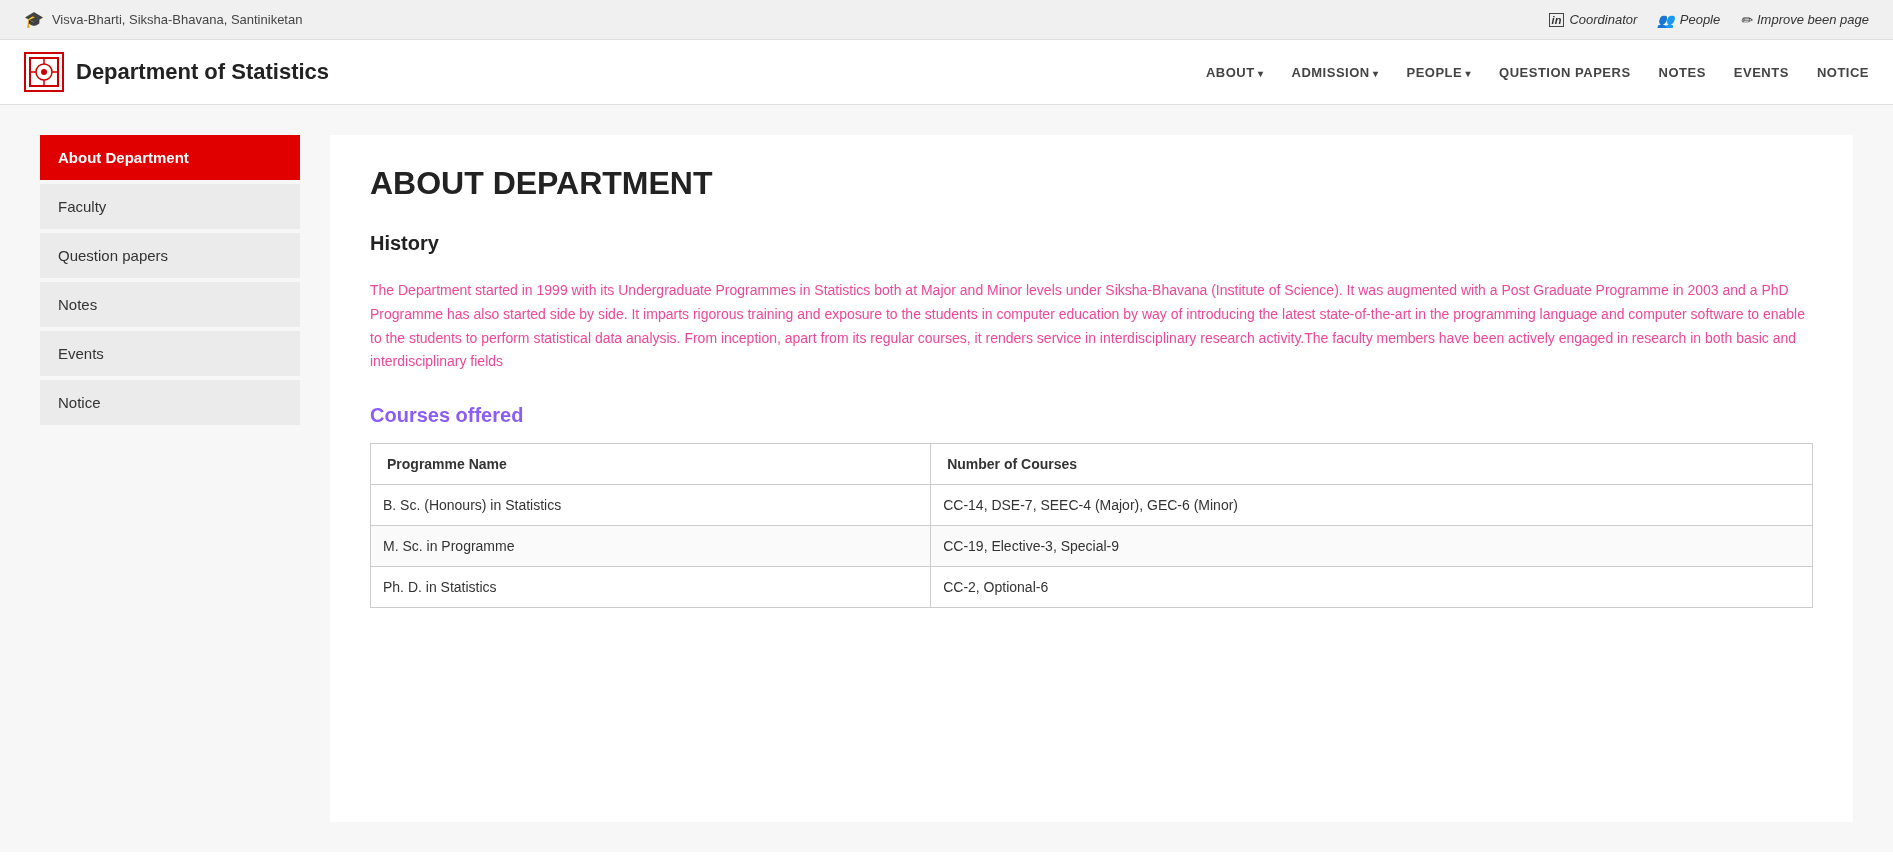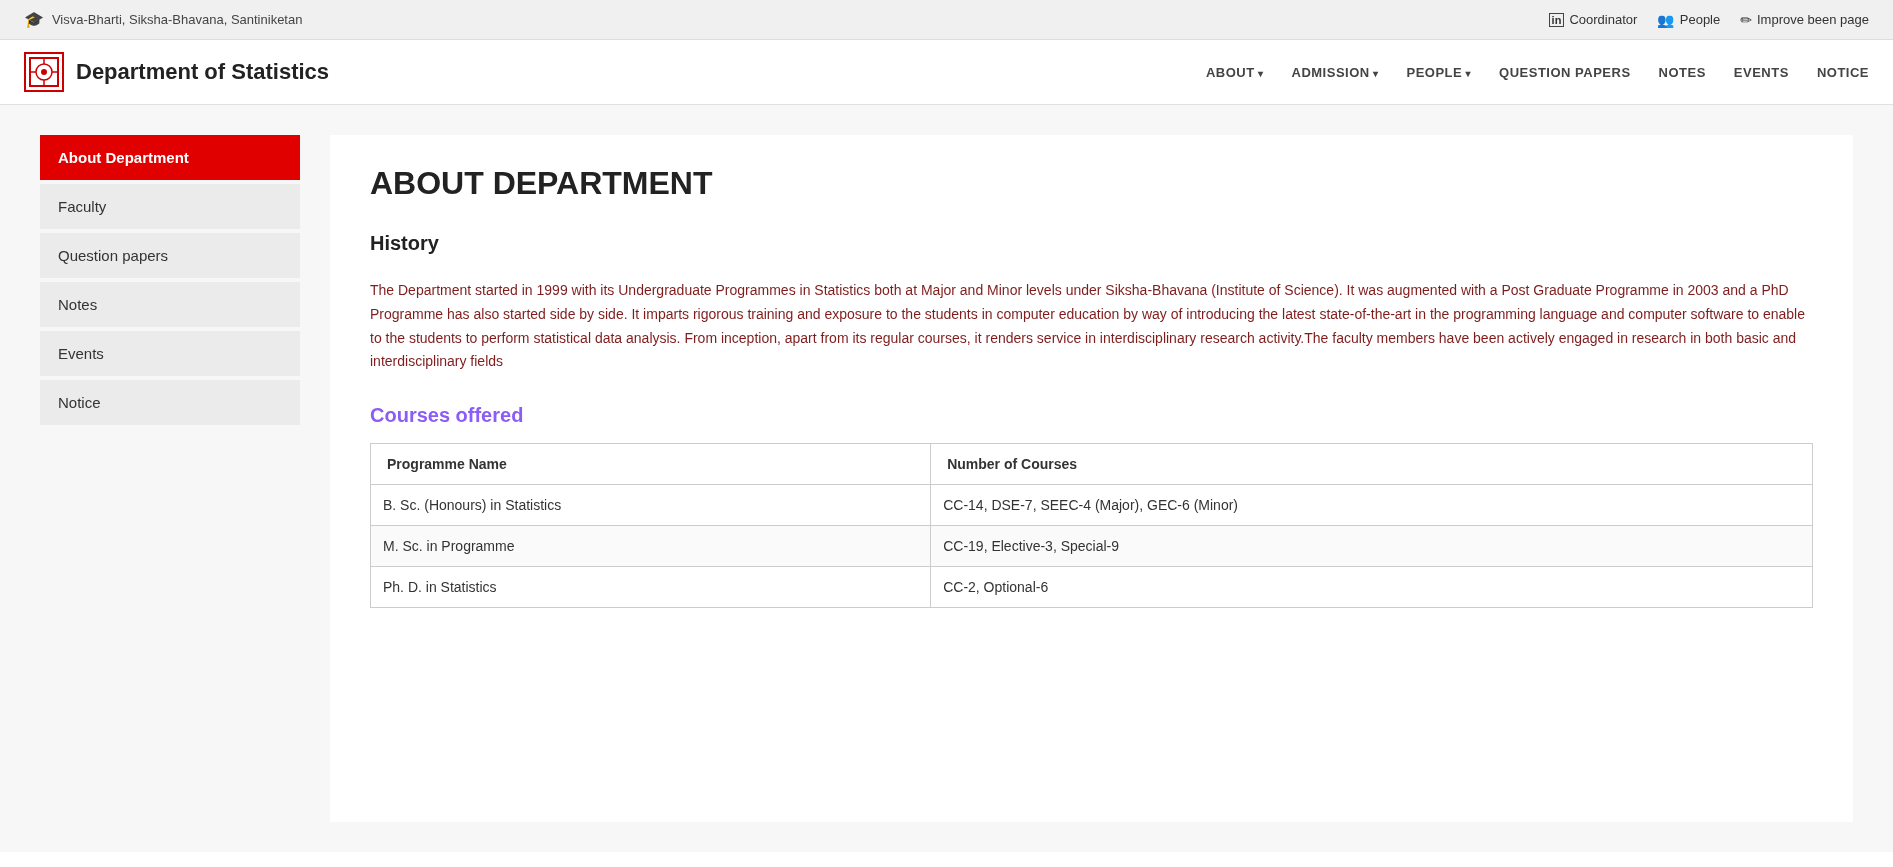--- a/index.html
+++ b/index.html
@@ -27,20 +27,21 @@
       align-items: center;
       gap: 20px;
       font-size: 13px;
     }
     .topbar-right a {
       text-decoration: none;
       color: #333;
       display: flex;
       align-items: center;
       gap: 5px;
+      font-style: italic;
     }
 
     
     .header {
       display: flex;
       align-items: center;
       justify-content: space-between;
       padding: 12px 24px;
       border-bottom: 1px solid #e0e0e0;
       background: #fff;
@@ -131,21 +132,21 @@
     }
     .section-heading {
       font-size: 20px;
       font-weight: bold;
       color: #222;
       margin-bottom: 24px;
     }
     .history-text {
       font-size: 14px;
       line-height: 1.7;
-      color: #7f1d1d;
+      color: #ec4899;
       margin-bottom: 30px;
     }
     .courses-heading {
       font-size: 20px;
       font-weight: bold;
       color: #8b5cf6;
       margin-bottom: 16px;
     }
     .courses-table {
       width: 100%;

